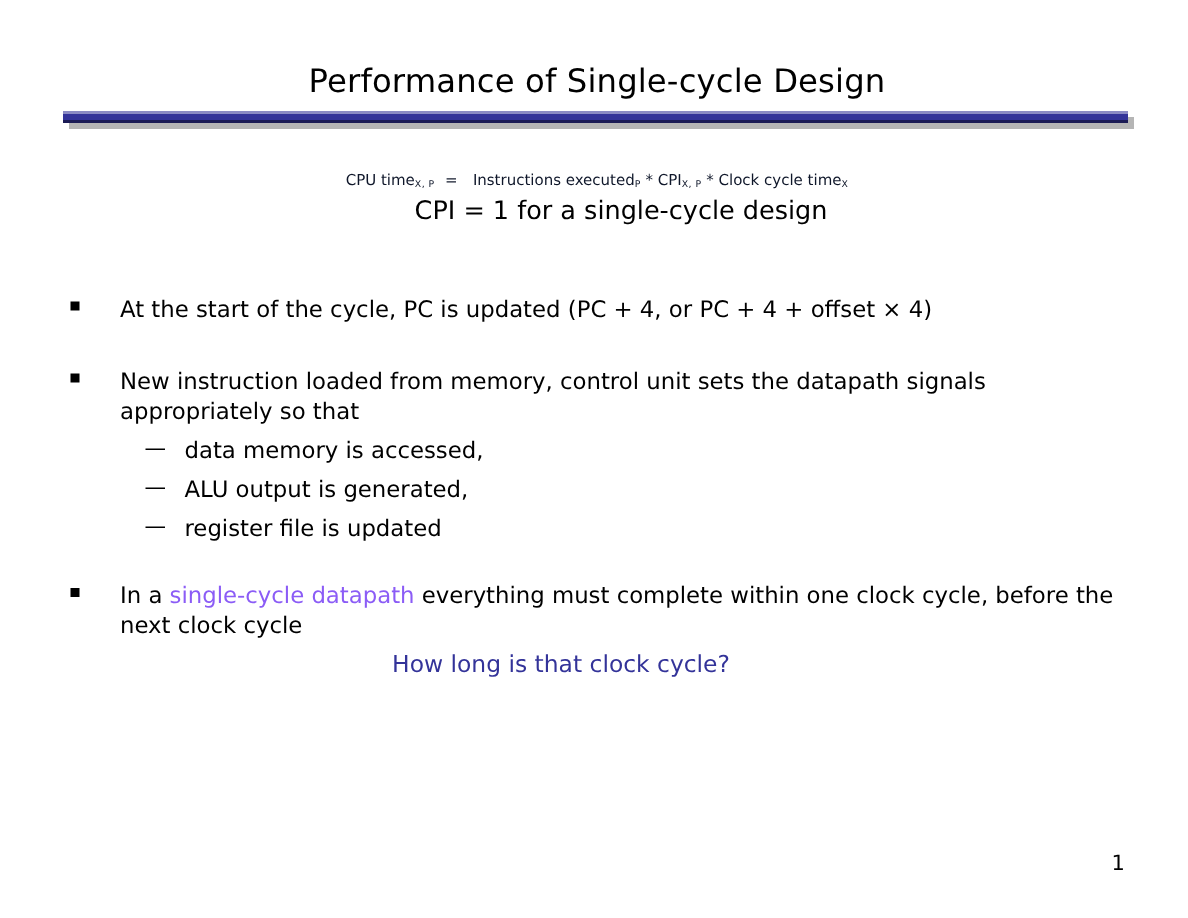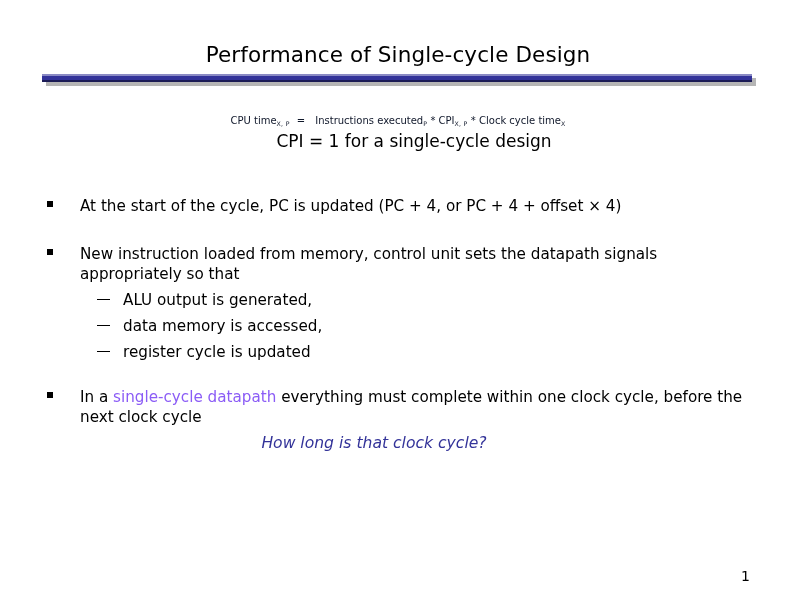--- a/index.html
+++ b/index.html
@@ -142,21 +142,20 @@
     background: #000000;
   }
 
   .hl-red { color: #8b5cf6; }
 
   
   .closing-question {
     margin-top: 6px;
     text-align: center;
     font-size: 15.6px;
-    font-style: italic;
     color: #333399;
     padding-right: 48px;
   }
 
   
   .page-number {
     position: absolute;
     right: 42px;
     bottom: 28px;
     font-size: 14px;
@@ -192,29 +191,29 @@
     </div>
 
     <div class="spacer-lg"></div>
 
     <div class="bullet">
       <span class="bullet-marker"></span>
       <span>New instruction loaded from memory, control unit sets the datapath signals appropriately so that</span>
       <ul class="sublist">
         <li class="subitem">
           <span class="dash-marker"></span>
+          <span>data memory is accessed,</span>
+        </li>
+        <li class="subitem">
+          <span class="dash-marker"></span>
           <span>ALU output is generated,</span>
         </li>
         <li class="subitem">
           <span class="dash-marker"></span>
-          <span>data memory is accessed,</span>
-        </li>
-        <li class="subitem">
-          <span class="dash-marker"></span>
-          <span>register cycle is updated</span>
+          <span>register file is updated</span>
         </li>
       </ul>
     </div>
 
     <div class="spacer-sm"></div>
 
     <div class="bullet">
       <span class="bullet-marker"></span><span>In a </span><span class="hl-red">single-cycle datapath</span><span> everything must complete within one clock cycle, before the next clock cycle</span>
     </div>
 

